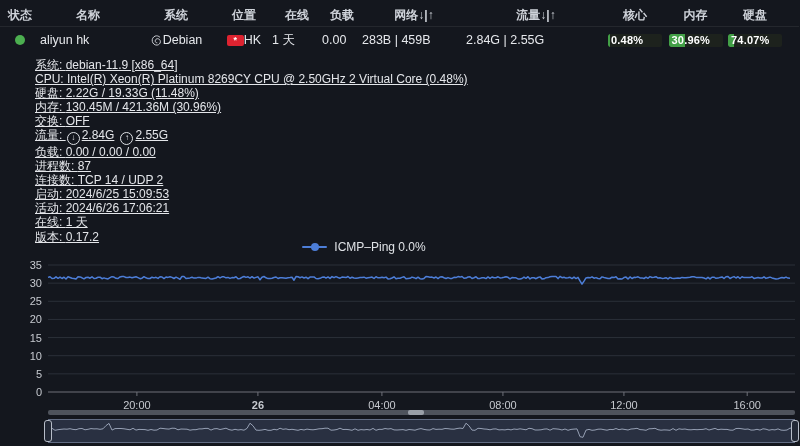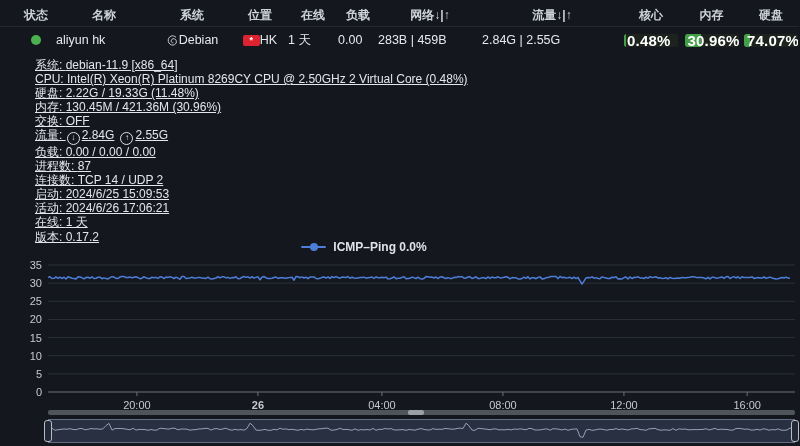--- a/index.html
+++ b/index.html
@@ -4,21 +4,21 @@
 <style>
   html,body{margin:0;padding:0;background:#0e1016;}
   .canvas{
     position:relative;width:800px;height:446px;overflow:hidden;
     background:var(--bg,#14171e);
     font-family:"Liberation Sans","DejaVu Sans",sans-serif;
     color:#e4e6ea;-webkit-font-smoothing:antialiased;
   }
   
   .grid-row{
-    position:absolute;left:0;width:799px;padding-left:16px;box-sizing:border-box;
+    position:absolute;left:0;width:799px;box-sizing:border-box;
     display:grid;grid-template-columns:40px 96px 80px 56px 50px 40px 104px 140px 58px 63px 56px;
     align-items:center;
   }
   .hdr{top:5px;height:22px;border-bottom:1px solid rgba(255,255,255,0.07);}
   .hdr .cell{font-size:12px;font-weight:bold;color:#ced2d9;text-align:center;white-space:nowrap;}
   .srow{top:28px;height:24px;}
   .srow .cell{font-size:12.5px;color:#e6e8ec;white-space:nowrap;}
   .cell-flex{display:flex;align-items:center;justify-content:center;}
   .status-dot{width:10px;height:10px;border-radius:50%;background:var(--green,#4caf50);display:inline-block;}
   .os-icon{display:inline-flex;}
@@ -27,35 +27,35 @@
     display:inline-flex;align-items:center;justify-content:center;
     color:#fff;font-size:9px;line-height:9px;font-weight:bold;
   }
   .pbar{
     position:relative;width:54px;height:13px;margin:0 auto;border-radius:2px;
     background:#1d221d;overflow:hidden;
   }
   .pbar .fill{position:absolute;left:0;top:0;bottom:0;background:var(--barfill,#43a047);border-radius:2px 0 0 2px;}
   .pbar .plabel{
     position:absolute;left:3px;top:0;height:13px;line-height:13px;
-    font-size:15px;font-weight:bold;color:#fff;letter-spacing:0.2px;
+    font-size:11px;font-weight:bold;color:#fff;letter-spacing:0.2px;
   }
   
   .details{position:absolute;top:58px;left:35px;width:740px;text-decoration:underline;}
   .detail-line{font-size:12px;line-height:14.1px;color:#e4e6ea;white-space:nowrap;}
   .detail-label{color:#e4e6ea;}
   .circ{
     display:inline-flex;align-items:center;justify-content:center;
     width:11px;height:11px;border:1px solid #dfe2e6;border-radius:50%;
     font-size:8px;line-height:8px;margin:0 2px 0 1px;vertical-align:-1px;color:#e4e6ea;
   }
   
   .legend{
     position:absolute;top:239px;left:0;width:728px;height:15px;
-    display:flex;align-items:center;justify-content:center;gap:7px;cursor:pointer;font-weight:bold;
+    display:flex;align-items:center;justify-content:center;gap:7px;cursor:pointer;
   }
   .legend-marker{position:relative;width:25px;height:2px;background:var(--blue,#4d7ed8);border-radius:1px;}
   .legend-marker .dot{
     position:absolute;left:9px;top:-3px;width:8px;height:8px;border-radius:50%;
     background:var(--blue,#4d7ed8);
   }
   .legend-text{font-size:12px;color:#dfe2e6;}
   
   .chart-svg{position:absolute;top:256px;left:0;}
   

